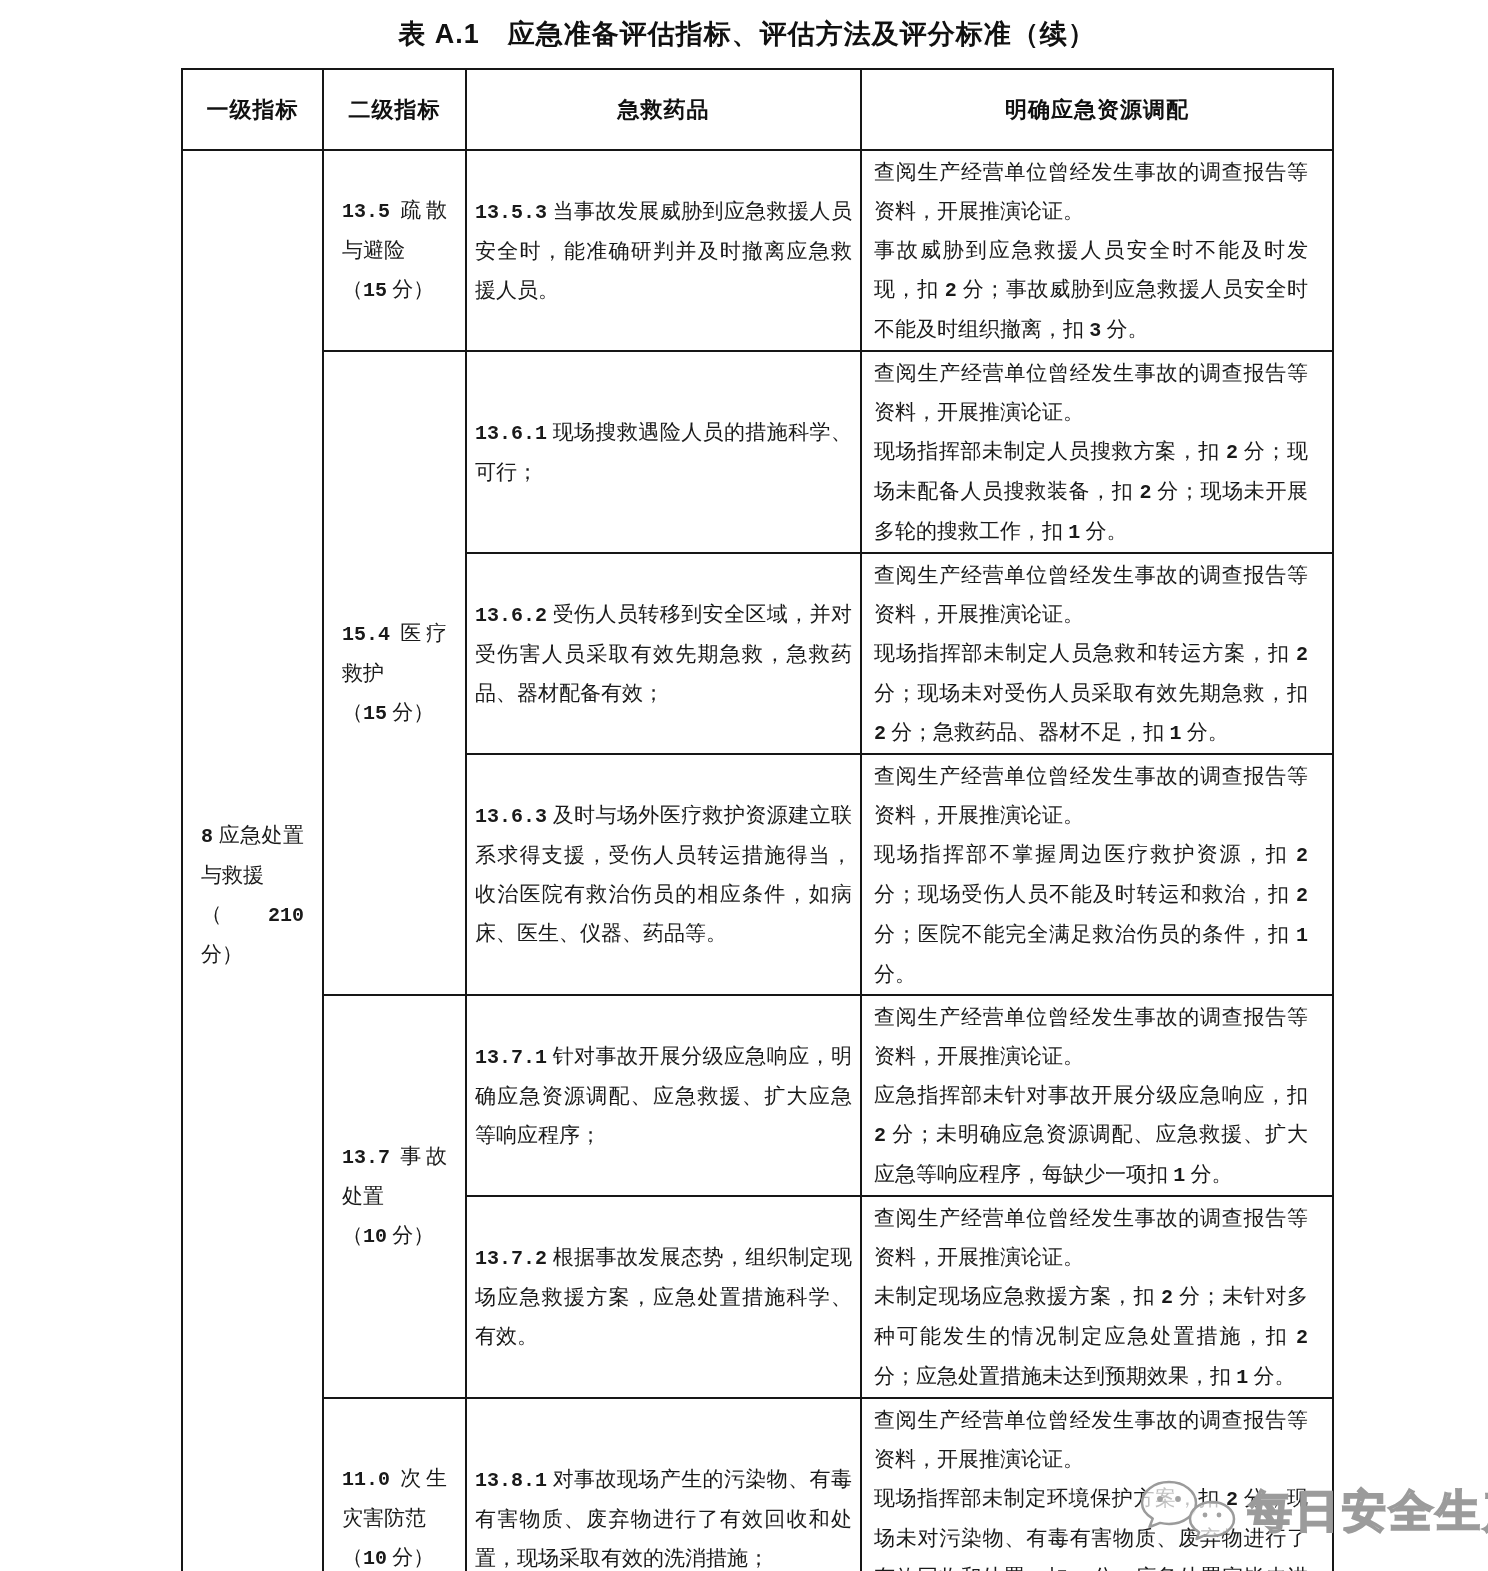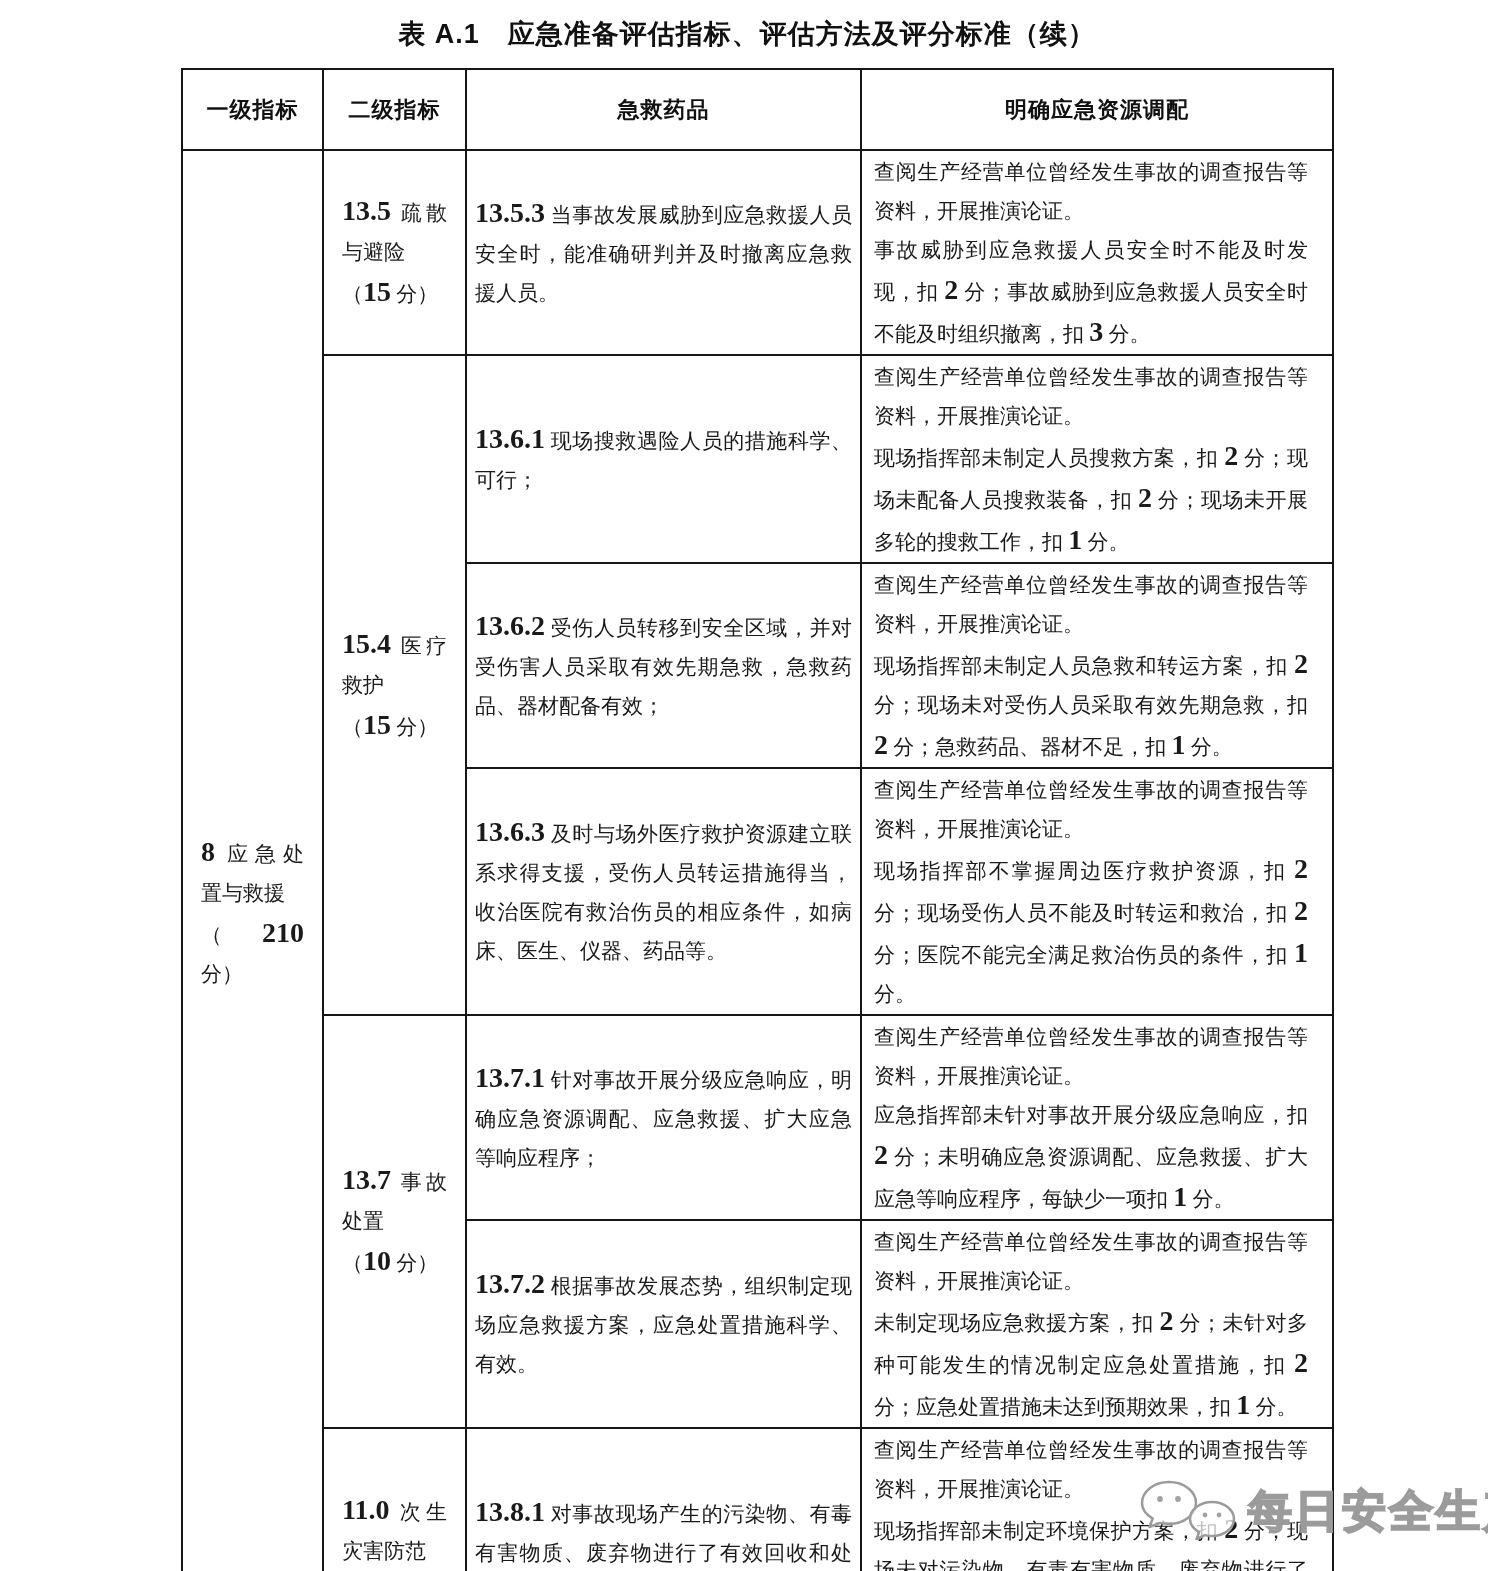--- a/index.html
+++ b/index.html
@@ -74,23 +74,23 @@
   td.lvl3 {
     padding: 0 8px;
     text-align: justify;
   }
   td.evalc {
     padding: 2px 24px 0 12px;
     vertical-align: top;
     text-align: justify;
   }
   .num {
-    font-family: Liberation Serif, serif;
+    font-family: Liberation Mono, monospace;
     font-weight: 600;
-    font-size: 28px;
+    font-size: 20px;
   }
   .watermark {
     position: absolute;
     left: 1136px;
     top: 1478px;
     display: flex;
     align-items: center;
     gap: 8px;
     z-index: 5;
     pointer-events: none;

